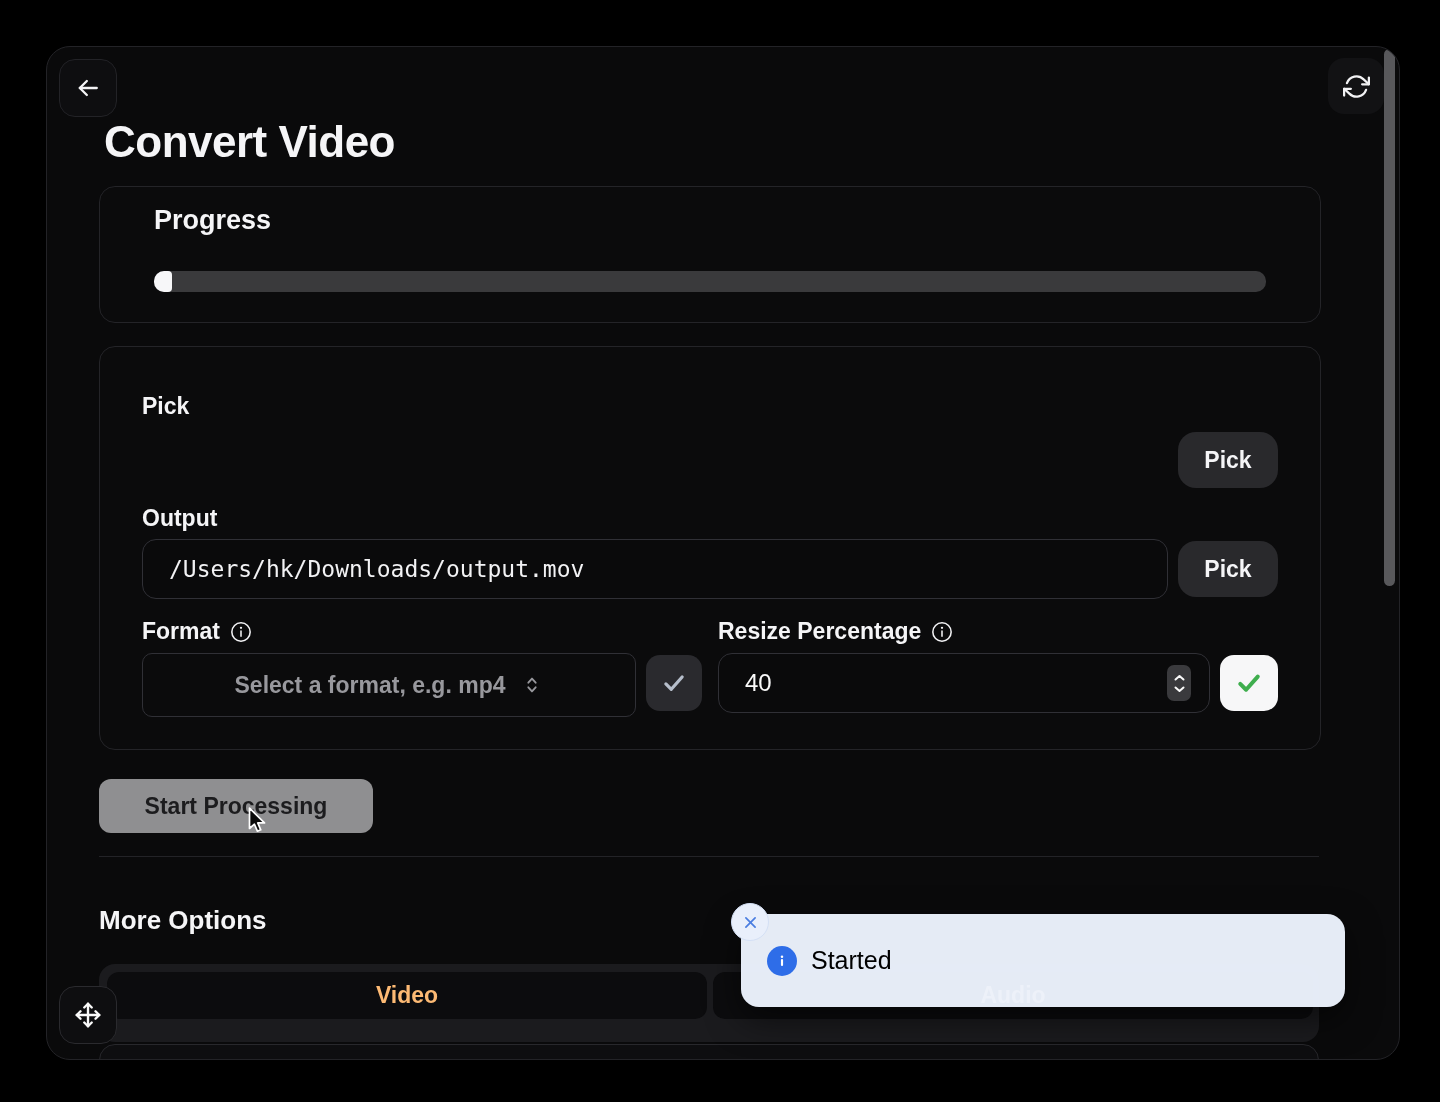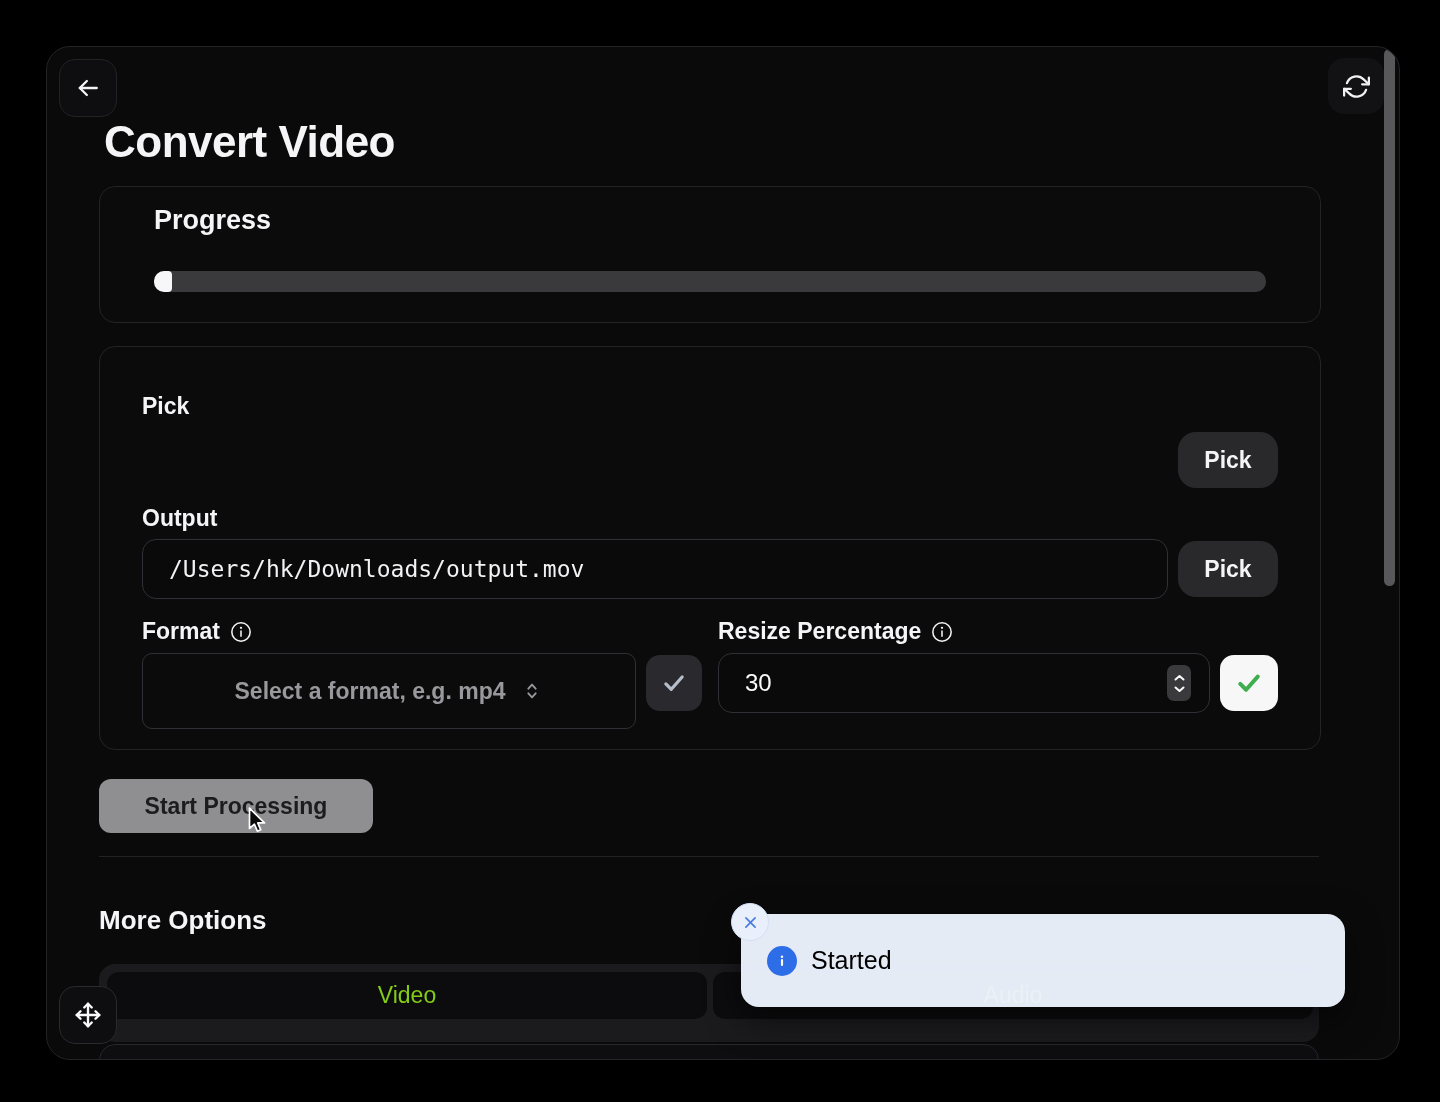--- a/index.html
+++ b/index.html
@@ -27,43 +27,43 @@
   .lbl-resize{left:618px;top:271px;}
   .text-field{position:absolute;height:60px;border:1px solid #303036;border-radius:14px;
               background:#0a0a0b;display:flex;align-items:center;box-sizing:border-box;cursor:text;}
   .path-field{left:42px;width:1026px;padding-left:26px;
               font-family:"DejaVu Sans Mono","Liberation Mono",monospace;font-size:23px;color:#f2f2f4;}
   .in-field{top:83px;} .out-field{top:192px;}
   .pick-btn{position:absolute;left:1078px;width:100px;height:56px;background:#29292c;border:none;
             border-radius:18px;color:#f5f5f7;font-size:23px;font-weight:700;cursor:pointer;
             font-family:inherit;}
   .pick-1{top:85px;} .pick-2{top:194px;}
-  .select-box{position:absolute;left:42px;top:306px;width:494px;height:76px;border:1px solid #303036;
+  .select-box{position:absolute;left:42px;top:306px;width:494px;height:64px;border:1px solid #303036;
               border-radius:10px;display:flex;align-items:center;justify-content:center;gap:16px;
               cursor:pointer;box-sizing:border-box;}
   .select-box .ph{font-size:23px;font-weight:600;color:#98989d;}
   .confirm-btn{position:absolute;display:flex;align-items:center;justify-content:center;border:none;
                border-radius:14px;cursor:pointer;}
   .fmt-apply{left:546px;top:308px;width:56px;height:56px;background:#2a2a2e;}
   .resize-apply{left:1120px;top:308px;width:58px;height:56px;background:#f7f7f8;}
   .num-field{left:618px;top:306px;width:492px;padding-left:26px;font-size:24px;color:#fafafa;
              justify-content:flex-start;}
   .stepper{position:absolute;right:18px;top:50%;transform:translateY(-50%);width:24px;height:36px;
            background:#3a3a3d;border-radius:7px;display:flex;flex-direction:column;align-items:center;
            justify-content:center;gap:3px;cursor:pointer;}
   .start-btn{position:absolute;left:52px;top:732px;width:274px;height:54px;background:#8f8f91;
              border:none;border-radius:12px;font-size:23px;font-weight:600;color:#1c1c1e;
              cursor:pointer;font-family:inherit;}
   .divider{position:absolute;left:52px;top:809px;width:1220px;height:1px;background:#232327;}
   .more-title{position:absolute;left:52px;top:858px;font-size:26px;font-weight:700;margin:0;}
   .mo-container{position:absolute;left:52px;top:917px;width:1220px;height:78px;background:#1b1b1e;
                 border-radius:16px;}
   .mo-bar{position:absolute;top:8px;height:47px;width:600px;background:#0c0c0e;border-radius:12px;
-          display:flex;align-items:center;justify-content:center;font-size:23px;font-weight:400;
-          color:#84cc16;cursor:pointer;}
+          display:flex;align-items:center;justify-content:center;font-size:23px;font-weight:700;
+          color:#fdba74;cursor:pointer;}
   .mo-video{left:8px;} .mo-audio{left:614px;}
   .next-strip{position:absolute;left:52px;top:997px;width:1220px;height:40px;background:#0e0e10;
               border:1px solid #28282c;border-radius:16px 16px 0 0;box-sizing:border-box;}
   .drag-handle{position:absolute;left:12px;top:939px;width:58px;height:58px;background:#0e0e10;
                border:1px solid #2a2a2e;border-radius:16px;display:flex;align-items:center;
                justify-content:center;cursor:grab;z-index:6;padding:0;}
   .toast{position:absolute;left:694px;top:867px;width:604px;height:93px;background:rgba(236,243,253,0.97);
          border-radius:18px;display:flex;align-items:center;padding-left:26px;box-sizing:border-box;
          gap:14px;z-index:7;box-shadow:0 12px 34px rgba(0,0,0,0.55);}
   .toast-info{width:30px;height:30px;border-radius:50%;background:#2e6de8;display:flex;
@@ -141,21 +141,21 @@
 
       <span class="field-label lbl-resize">
         <span>Resize Percentage</span>
         <svg width="22" height="22" viewBox="0 0 24 24" fill="none" stroke="#f2f2f4" stroke-width="1.7" stroke-linecap="round">
             <circle cx="12" cy="12" r="10"></circle>
             <line x1="12" y1="11" x2="12" y2="16.5"></line>
             <circle cx="12" cy="7.4" r="1.25" fill="#f2f2f4" stroke="none"></circle>
           </svg>
       </span>
       <div class="text-field num-field">
-        <span>30</span>
+        <span>40</span>
         <div class="stepper">
           <svg width="13" height="8" viewBox="0 0 13 8" fill="none" stroke="#fafafa" stroke-width="2" stroke-linecap="round" stroke-linejoin="round">
               <path d="M2.5 5.5L6.5 2l4 3.5"></path>
             </svg>
           <svg width="13" height="8" viewBox="0 0 13 8" fill="none" stroke="#fafafa" stroke-width="2" stroke-linecap="round" stroke-linejoin="round">
               <path d="M2.5 2.5L6.5 6l4-3.5"></path>
             </svg>
         </div>
       </div>
       <button class="confirm-btn resize-apply">

